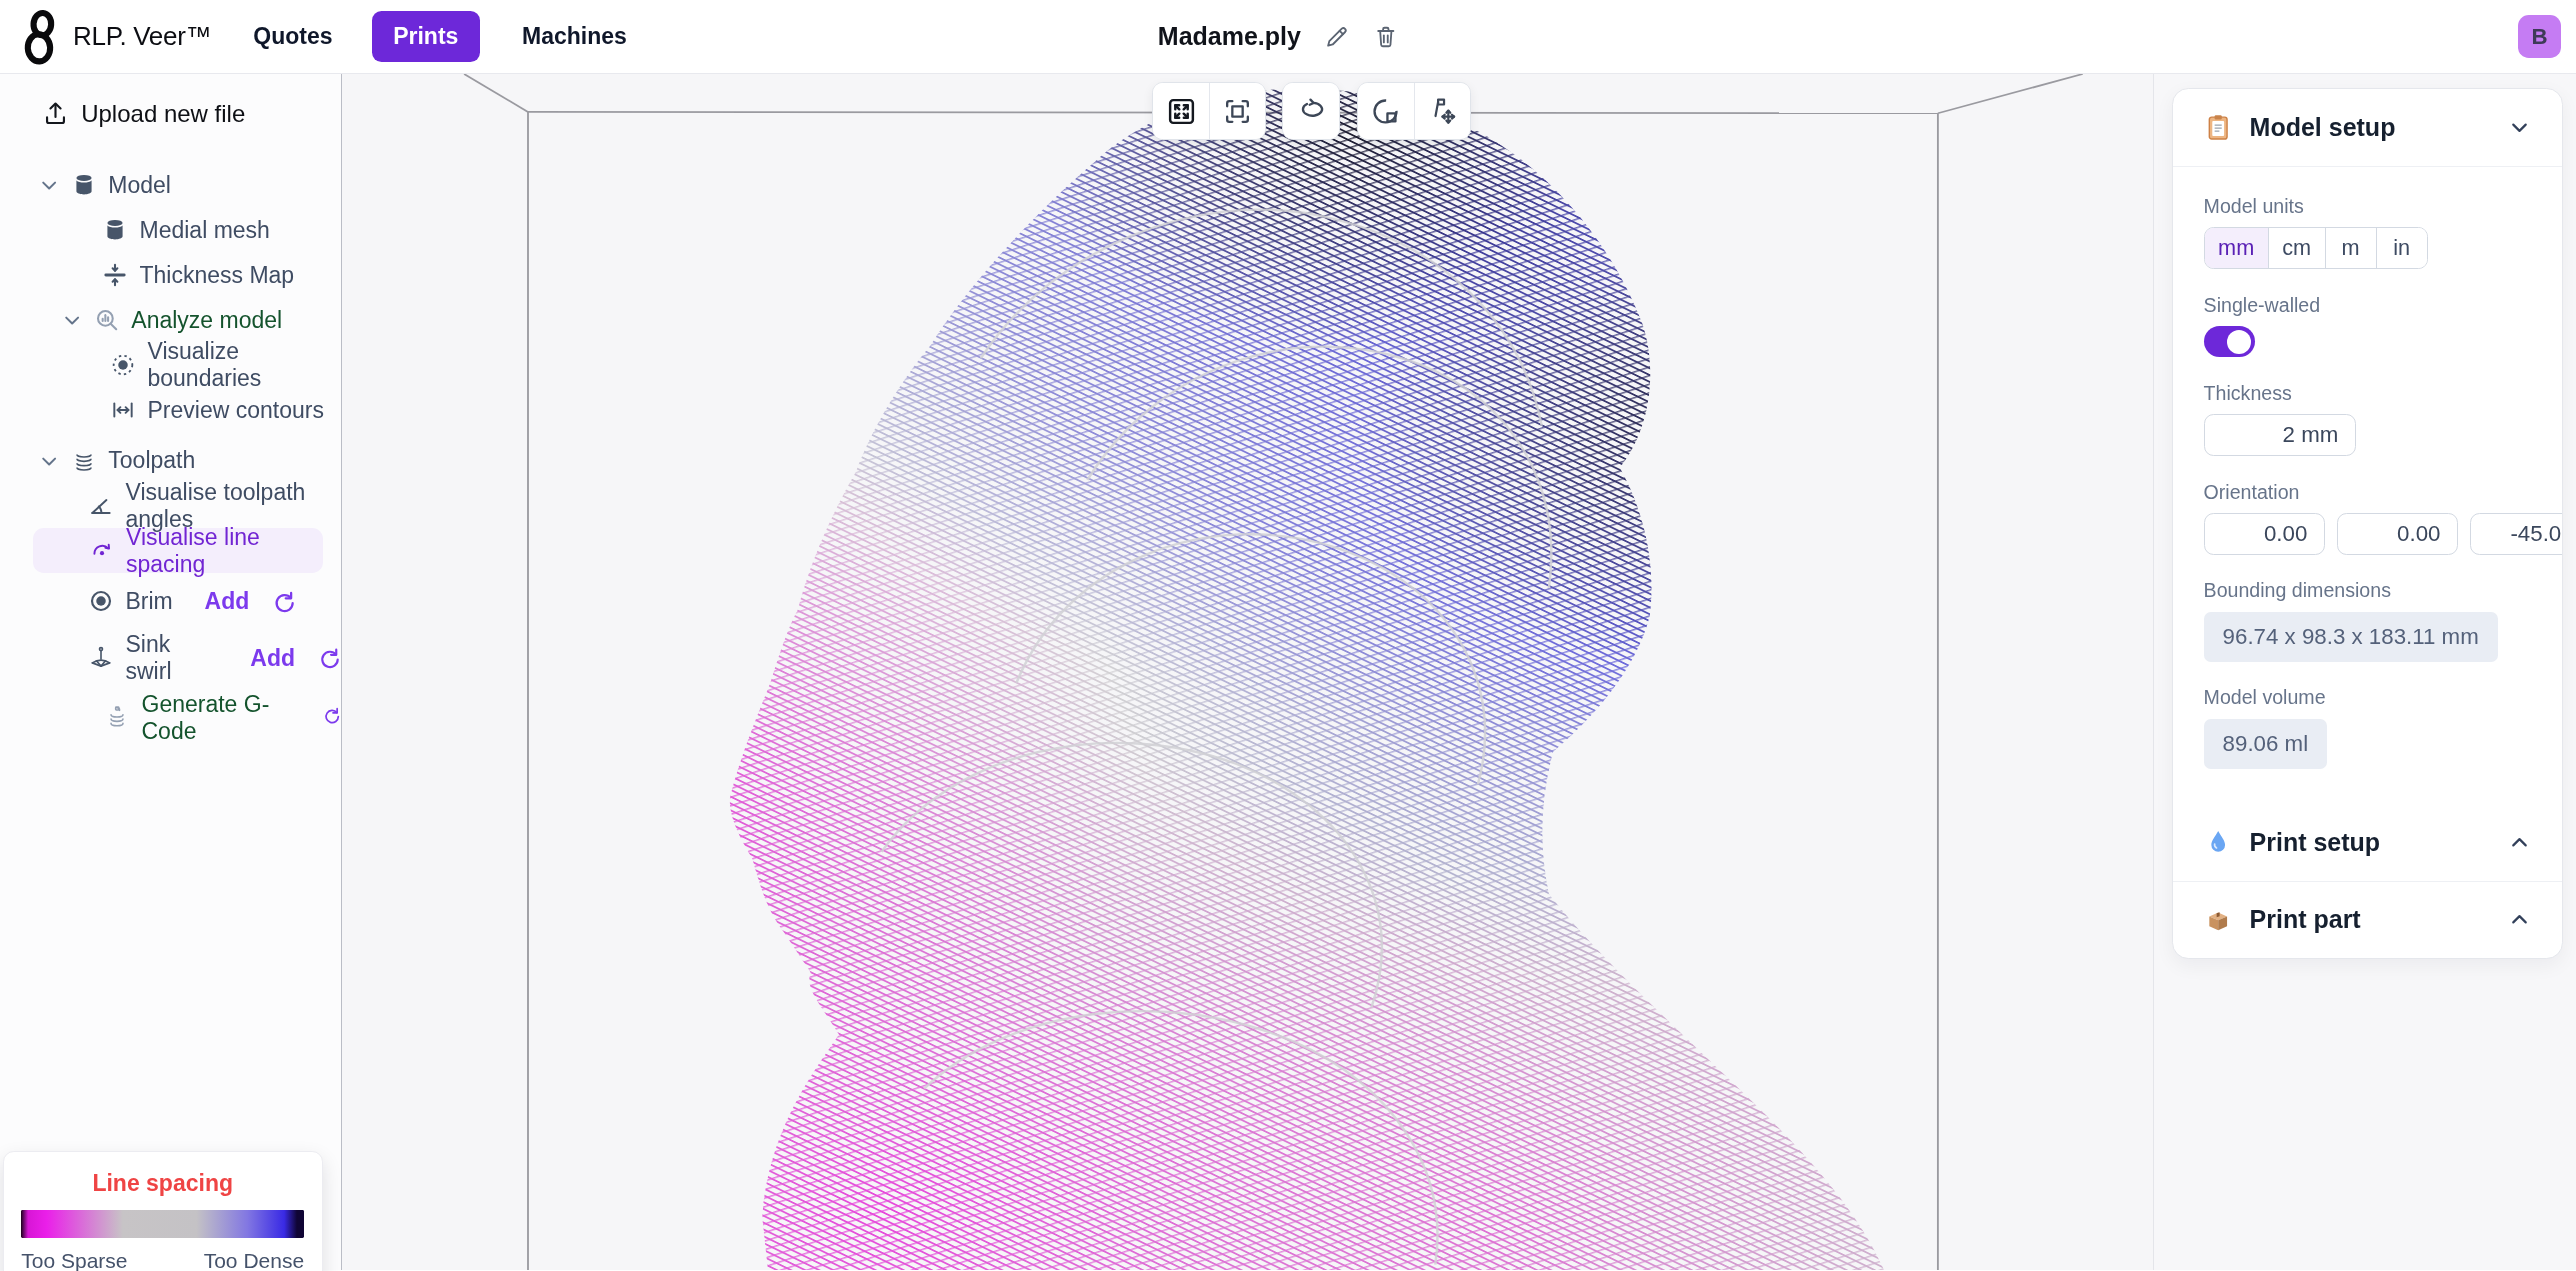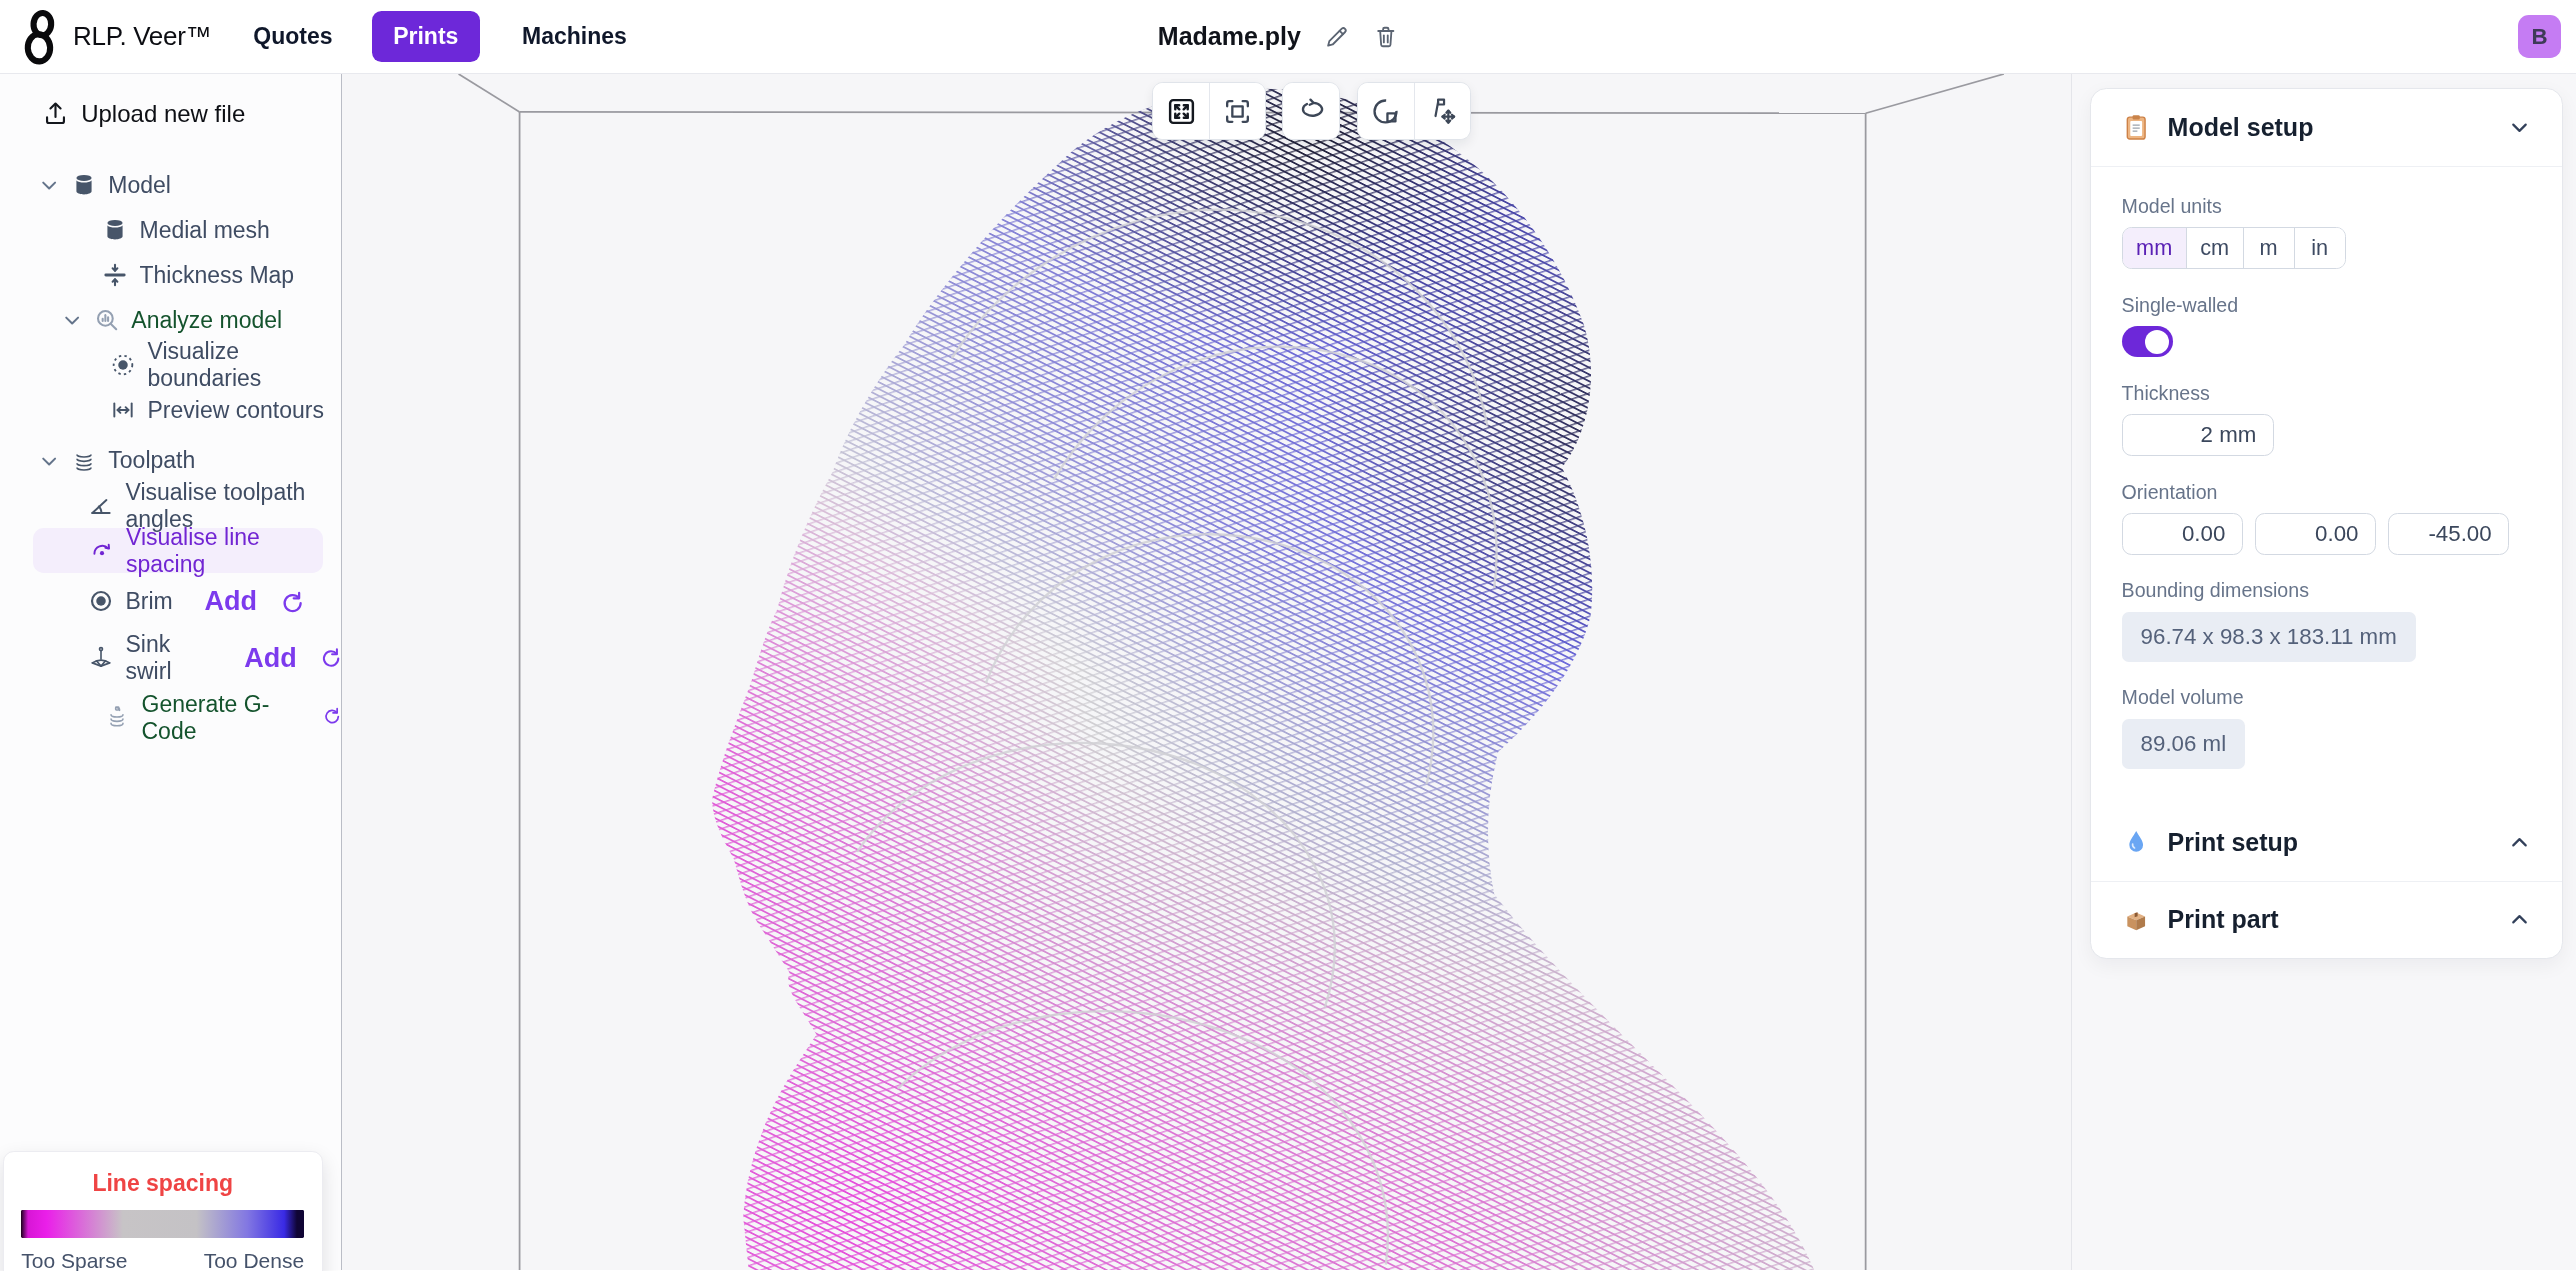--- a/index.html
+++ b/index.html
@@ -36,21 +36,21 @@
   .trow.dim .ticon { color:#94a0b2; }
   .pl-root { padding-left:39px; }
   .pl-child { padding-left:102px; }
   .pl-analyze { padding-left:62px; }
   .pl-akids { padding-left:110px; }
   .pl-tkids { padding-left:88px; }
   .pl-gcode { padding-left:72px;margin-left:32px; }
   .trow.selected { background:var(--accent-bg); border-radius:10.8px; margin:0 17.6px 0 32.5px;
     padding-left:56px; color:var(--accent-text);justify-content:center; }
   .trow.selected .ticon { color:var(--accent-text); }
-  .add-link { margin-left:20.3px; font-weight:700; color:var(--add); font-size:27px; }
+  .add-link { margin-left:20.3px; font-weight:700; color:var(--add); font-size:23px; }
   .refresh { width:26px; height:26px; color:var(--add); margin-left:9.5px; }
   .gap-sm { margin-top:5.4px; } .gap-md { margin-top:12.2px; } .gap-lg { margin-top:15px; }
 
   
   .viewport { flex:1; position:relative; background:#f6f6f8; overflow:hidden; }
   .scene { position:absolute; inset:0; width:100%; height:100%; }
   .vp-toolbar { position:absolute; left:810px; top:8.1px; display:flex; gap:16.3px; align-items:flex-start; }
   .tgroup { display:flex; background:#fff; border:1.4px solid #e0e4ea; border-radius:10.8px;
     box-shadow:0 4.1px 10.8px rgba(20,24,40,.07); overflow:hidden; }
   .tbtn { width:56px; height:56px; display:flex; align-items:center; justify-content:center; cursor:pointer; background:#fff; }
@@ -61,21 +61,21 @@
   
   .legend { position:absolute; left:2.7px; top:1077px; width:320px; background:#fff;
     border:0.7px solid #ececf1; border-radius:10.8px; padding:17.6px 17.6px 20.3px;
     box-shadow:0 8.1px 20.3px rgba(15,20,35,.12); z-index:20; }
   .legend-title { text-align:center; font-size:23px; font-weight:700; color:#ef4444; margin-bottom:13.5px; }
   .legend-bar { height:28.4px; border-radius:1.4px; }
   .legend-labels { display:flex; justify-content:space-between; margin-top:10.8px;
     font-size:21px; color:#45526a; }
 
   
-  .panel { width:505px; background:#f7f7f9; border-left:1.4px solid #e4e5ea; padding:13.5px 13.5px 0 17.6px; }
+  .panel { width:423px; background:#f7f7f9; border-left:1.4px solid #e4e5ea; padding:13.5px 13.5px 0 17.6px; }
   .card { background:#fff; border:1.4px solid #e5e7ec; border-radius:16.3px;
     box-shadow:0 6.8px 19px rgba(16,24,40,.05); overflow:hidden; }
   .sec-head { height:77px; display:flex; align-items:center; gap:17.6px; padding:0 31px; cursor:pointer; }
   .sec-head + * { border-top:1.4px solid #eef0f4; }
   .sec-title { font-size:25px; font-weight:700; color:#16202f; }
   .sec-chev { margin-left:auto; width:23px; height:23px; color:#32405a; }
   .sec-ic { width:28.4px; height:28.4px; }
   .sec-body { border-top:1.4px solid #eef0f4; padding:28.4px 31px 35px; }
   .flabel { font-size:19.6px; color:#67748a; margin:24.4px 0 9.5px; }
   .flabel:first-child { margin-top:0; }

